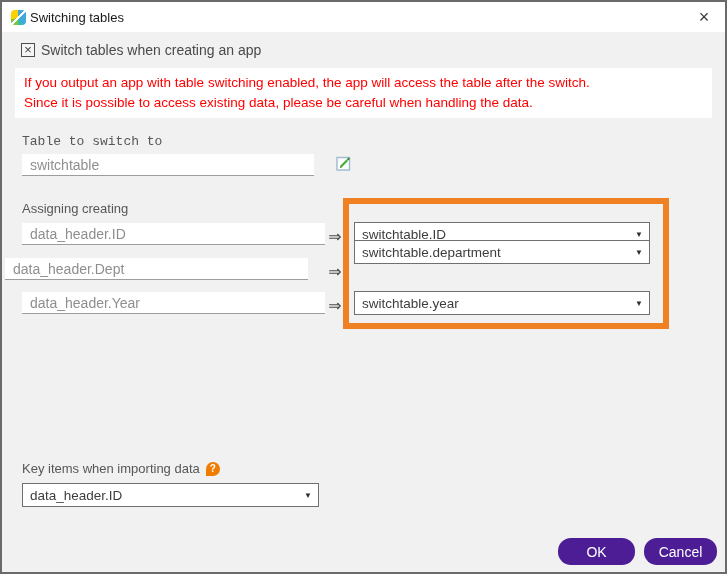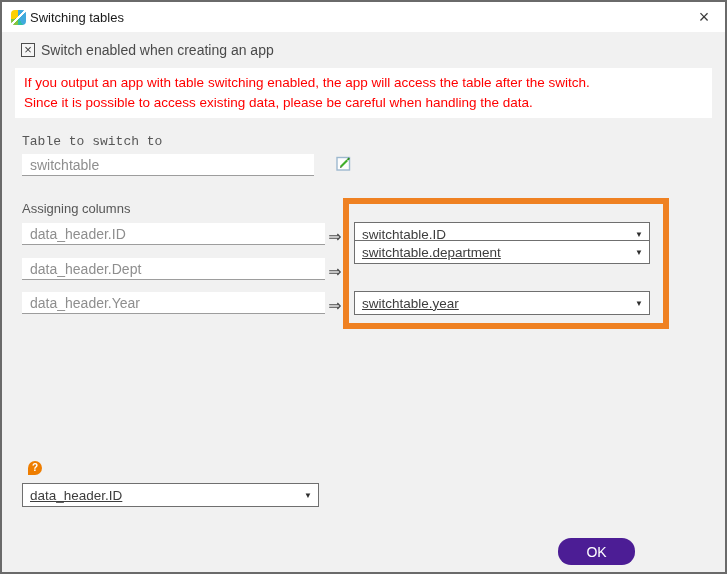--- a/index.html
+++ b/index.html
@@ -32,34 +32,34 @@
   .field-label { position:absolute; font-size:13px; color:#575757; }
   #lbl-table  { left:20px; top:132px;font-family:Liberation Mono, monospace; }
   #lbl-assign { left:20px; top:199px; }
   #lbl-key    { left:20px; top:459px; display:flex; align-items:center; }
 
   .text-input { position:absolute; box-sizing:border-box; height:22px; background:#ffffff;
                 border:none; border-bottom:1px solid #9d9d9d; font-size:14px; color:#8e8e8e;
                 padding:0 8px; font-family:inherit; outline:none; }
   #input-table { left:20px; top:152px; width:292px; }
   #src-0 { left:20px; top:221px; width:303px; }
-  #src-1 { left:20px; top:256px; width:303px; }
+  #src-1 { left:3px; top:256px; width:303px; }
   #src-2 { left:20px; top:290px; width:303px; }
 
   .edit-icon { position:absolute; left:334px; top:153px; width:16px; height:16px; cursor:pointer; }
 
   .arrow { position:absolute; left:324px; width:18px; text-align:center; font-size:16px; color:#4a4a4a; }
   #arrow-0 { top:225px; } #arrow-1 { top:260px; } #arrow-2 { top:294px; }
 
   .highlight { position:absolute; left:341px; top:196px; width:326px; height:131px;
                box-sizing:border-box; border:6px solid #ef8122; pointer-events:none; }
 
   .dropdown { position:absolute; box-sizing:border-box; height:24px; background:#ffffff;
               border:1px solid #6f6f6f; font-size:13.5px; color:#3d3d3d;
-              display:flex; align-items:center; padding:0 22px 0 7px; cursor:pointer;text-decoration:underline; }
+              display:flex; align-items:center; padding:0 22px 0 7px; cursor:pointer; }
   .dropdown .caret { position:absolute; right:6px; top:50%; transform:translateY(-50%);
                      font-size:8px; color:#2e2e2e; }
   #dd-0 { left:352px; top:220px; width:296px; }
   #dd-1 { left:352px; top:238px; width:296px; }
   #dd-2 { left:352px; top:289px; width:296px; }
   #dd-key { left:20px; top:481px; width:297px; }
 
   .help-icon { display:inline-block; width:14px; height:14px; margin-left:6px; background:#ee7d00;
                color:#ffffff; border-radius:50% 50% 50% 0; font-size:10px; font-weight:bold;
                text-align:center; line-height:14px; cursor:pointer; }
@@ -79,40 +79,40 @@
     <span class="title">Switching tables</span>
     <button class="close-btn">
       <span>×</span>
     </button>
   </div>
 
   <div class="checkbox-row">
     <span class="cb-box">
       <span class="cb-mark">×</span>
     </span>
-    <span class="cb-label">Switch enabled when creating an app</span>
+    <span class="cb-label">Switch tables when creating an app</span>
   </div>
 
   <div class="warning">
     <div>If you output an app with table switching enabled, the app will access the table after the switch.</div>
     <div>Since it is possible to access existing data, please be careful when handling the data.</div>
   </div>
 
   <div class="field-label" id="lbl-table">Table to switch to</div>
   <input class="text-input" id="input-table" value="switchtable" style="">
   <span class="edit-icon">
     <svg width="16" height="16" viewBox="0 0 16 16">
       <rect x="1" y="2.5" width="12.5" height="12.5" fill="#fdfdfd" stroke="#9db8cf" stroke-width="1.4"></rect>
       <path d="M4 13 L6 12 L12 6 L10.5 4.5 L4.5 10.5 Z" fill="#3fae2a"></path>
       <path d="M10.8 4.2 L12.6 2.4 L14 3.8 L12.2 5.6 Z" fill="#2c8c1e"></path>
       <path d="M4 13 L4.6 11.2 L5.8 12.4 Z" fill="#6b6b6b"></path>
     </svg>
   </span>
 
-  <div class="field-label" id="lbl-assign">Assigning columns</div>
+  <div class="field-label" id="lbl-assign">Assigning creating</div>
 
   <input class="text-input" id="src-0" value="data_header.ID" style="">
   <input class="text-input" id="src-1" value="data_header.Dept" style="">
   <input class="text-input" id="src-2" value="data_header.Year" style="">
 
   <span class="arrow" id="arrow-0">⇒</span>
   <span class="arrow" id="arrow-1">⇒</span>
   <span class="arrow" id="arrow-2">⇒</span>
 
   <div class="highlight"></div>
@@ -124,22 +124,24 @@
   <div class="dropdown" id="dd-1">
     <span>switchtable.department</span>
     <span class="caret">▼</span>
   </div>
   <div class="dropdown" id="dd-2">
     <span>switchtable.year</span>
     <span class="caret">▼</span>
   </div>
 
   <div class="field-label" id="lbl-key">
+    <span>Key items when importing data</span>
     <span class="help-icon">?</span>
   </div>
   <div class="dropdown" id="dd-key">
     <span>data_header.ID</span>
     <span class="caret">▼</span>
   </div>
 
   <button class="btn" id="btn-ok">OK</button>
+  <button class="btn" id="btn-cancel">Cancel</button>
 
 </div>
 
 </body></html>

